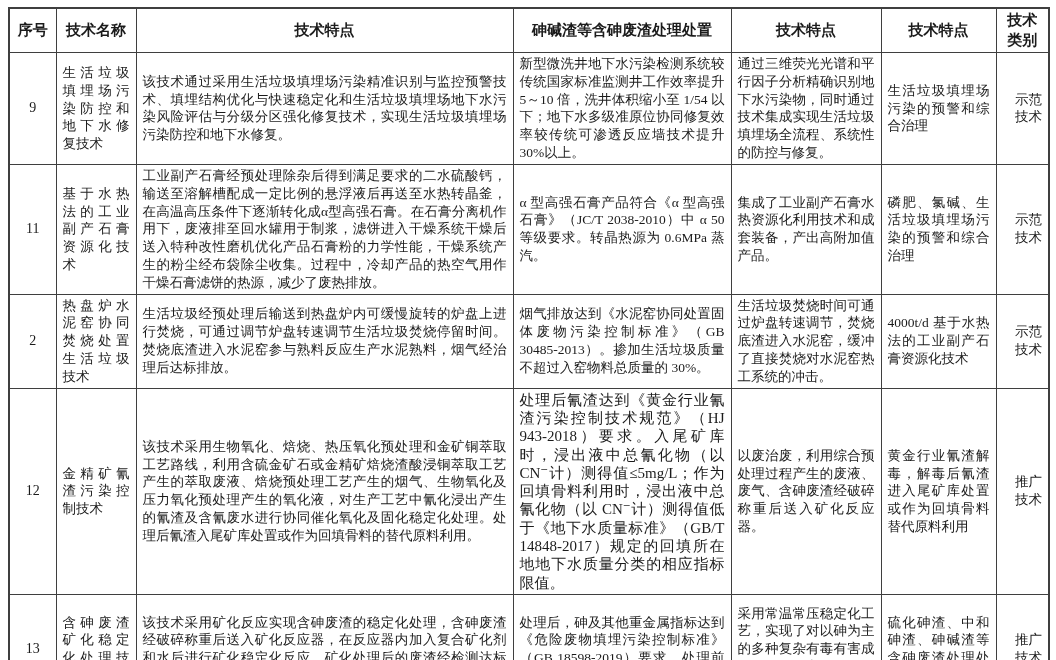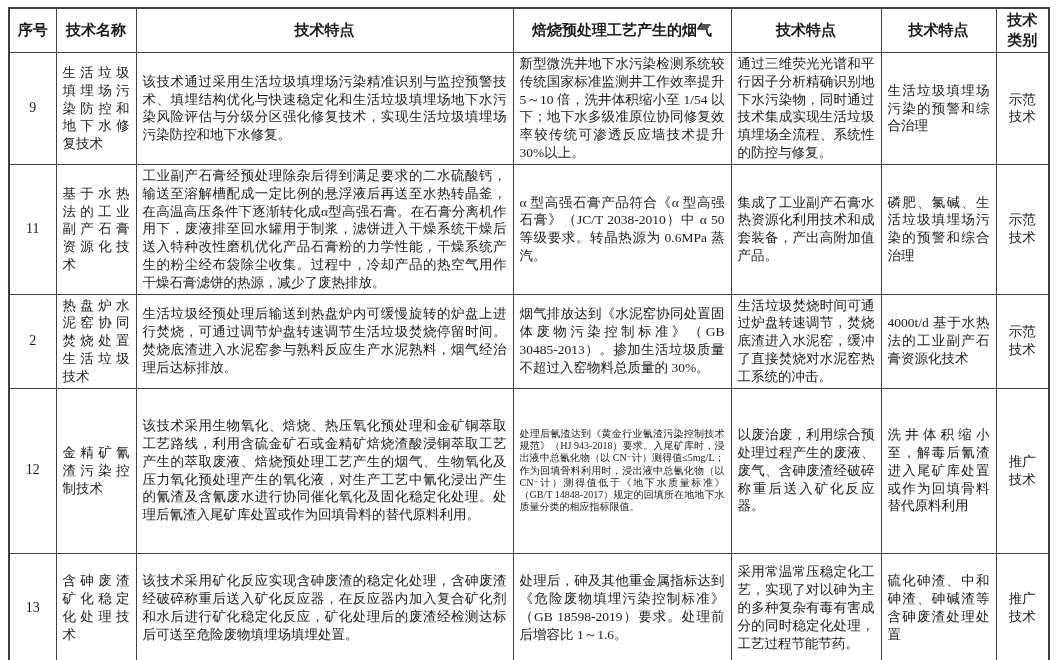--- a/index.html
+++ b/index.html
@@ -51,21 +51,21 @@
   }
   td.c-process, td.c-ind, td.c-feat {
     text-align: justify;
     text-justify: inter-ideograph;
   }
   td.c-scope {
     text-align: justify;
     text-justify: inter-ideograph;
   }
   td.c-cat {
-    text-align: center;
+    text-align: right;
     padding: 2px 4px;
   }
 </style>
 </head>
 <body>
 
 <div class="doc-wrap">
   <table class="tech-table">
     <colgroup>
       <col style="width:47px">
@@ -74,21 +74,21 @@
       <col style="width:218px">
       <col style="width:150px">
       <col style="width:115px">
       <col style="width:53px">
     </colgroup>
     <thead>
       <tr style="height:42px">
         <th class="hdr">序号</th>
         <th class="hdr">技术名称</th>
         <th class="hdr">技术特点</th>
-        <th class="hdr">焙烧预处理工艺产生的烟气</th>
+        <th class="hdr">砷碱渣等含砷废渣处理处置</th>
         <th class="hdr">技术特点</th>
         <th class="hdr">技术特点</th>
         <th class="hdr">技术类别</th>
       </tr>
     </thead>
     <tbody>
       <tr style="height:110px">
         <td class="c-no">9</td>
         <td class="c-name">生活垃圾填埋场污染防控和地下水修复技术</td>
         <td class="c-process">该技术通过采用生活垃圾填埋场污染精准识别与监控预警技术、填埋结构优化与快速稳定化和生活垃圾填埋场地下水污染风险评估与分级分区强化修复技术，实现生活垃圾填埋场污染防控和地下水修复。</td>
@@ -112,23 +112,23 @@
         <td class="c-process">生活垃圾经预处理后输送到热盘炉内可缓慢旋转的炉盘上进行焚烧，可通过调节炉盘转速调节生活垃圾焚烧停留时间。焚烧底渣进入水泥窑参与熟料反应生产水泥熟料，烟气经治理后达标排放。</td>
         <td class="c-ind">烟气排放达到《水泥窑协同处置固体废物污染控制标准》（GB 30485-2013）。掺加生活垃圾质量不超过入窑物料总质量的 30%。</td>
         <td class="c-feat">生活垃圾焚烧时间可通过炉盘转速调节，焚烧底渣进入水泥窑，缓冲了直接焚烧对水泥窑热工系统的冲击。</td>
         <td class="c-scope">4000t/d 基于水热法的工业副产石膏资源化技术</td>
         <td class="c-cat">示范技术</td>
       </tr>
       <tr style="height:165px">
         <td class="c-no">12</td>
         <td class="c-name">金精矿氰渣污染控制技术</td>
         <td class="c-process">该技术采用生物氧化、焙烧、热压氧化预处理和金矿铜萃取工艺路线，利用含硫金矿石或金精矿焙烧渣酸浸铜萃取工艺产生的萃取废液、焙烧预处理工艺产生的烟气、生物氧化及压力氧化预处理产生的氧化液，对生产工艺中氰化浸出产生的氰渣及含氰废水进行协同催化氧化及固化稳定化处理。处理后氰渣入尾矿库处置或作为回填骨料的替代原料利用。</td>
-        <td class="c-ind" style="line-height:1.22; font-size:10px;">处理后氰渣达到《黄金行业氰渣污染控制技术规范》（HJ 943-2018）要求。入尾矿库时，浸出液中总氰化物（以 CN⁻计）测得值≤5mg/L；作为回填骨料利用时，浸出液中总氰化物（以 CN⁻计）测得值低于《地下水质量标准》（GB/T 14848-2017）规定的回填所在地地下水质量分类的相应指标限值。</td>
+        <td class="c-ind" style="line-height:1.22; font-size:15px;">处理后氰渣达到《黄金行业氰渣污染控制技术规范》（HJ 943-2018）要求。入尾矿库时，浸出液中总氰化物（以 CN⁻计）测得值≤5mg/L；作为回填骨料利用时，浸出液中总氰化物（以 CN⁻计）测得值低于《地下水质量标准》（GB/T 14848-2017）规定的回填所在地地下水质量分类的相应指标限值。</td>
         <td class="c-feat">以废治废，利用综合预处理过程产生的废液、废气、含砷废渣经破碎称重后送入矿化反应器。</td>
-        <td class="c-scope">洗井体积缩小至，解毒后氰渣进入尾矿库处置或作为回填骨料替代原料利用</td>
+        <td class="c-scope">黄金行业氰渣解毒，解毒后氰渣进入尾矿库处置或作为回填骨料替代原料利用</td>
         <td class="c-cat">推广技术</td>
       </tr>
       <tr style="height:110px">
         <td class="c-no">13</td>
         <td class="c-name">含砷废渣矿化稳定化处理技术</td>
         <td class="c-process">该技术采用矿化反应实现含砷废渣的稳定化处理，含砷废渣经破碎称重后送入矿化反应器，在反应器内加入复合矿化剂和水后进行矿化稳定化反应，矿化处理后的废渣经检测达标后可送至危险废物填埋场填埋处置。</td>
         <td class="c-ind">处理后，砷及其他重金属指标达到《危险废物填埋污染控制标准》（GB 18598-2019）要求。处理前后增容比 1～1.6。</td>
         <td class="c-feat">采用常温常压稳定化工艺，实现了对以砷为主的多种复杂有毒有害成分的同时稳定化处理，工艺过程节能节药。</td>
         <td class="c-scope">硫化砷渣、中和砷渣、砷碱渣等含砷废渣处理处置</td>
         <td class="c-cat">推广技术</td>

